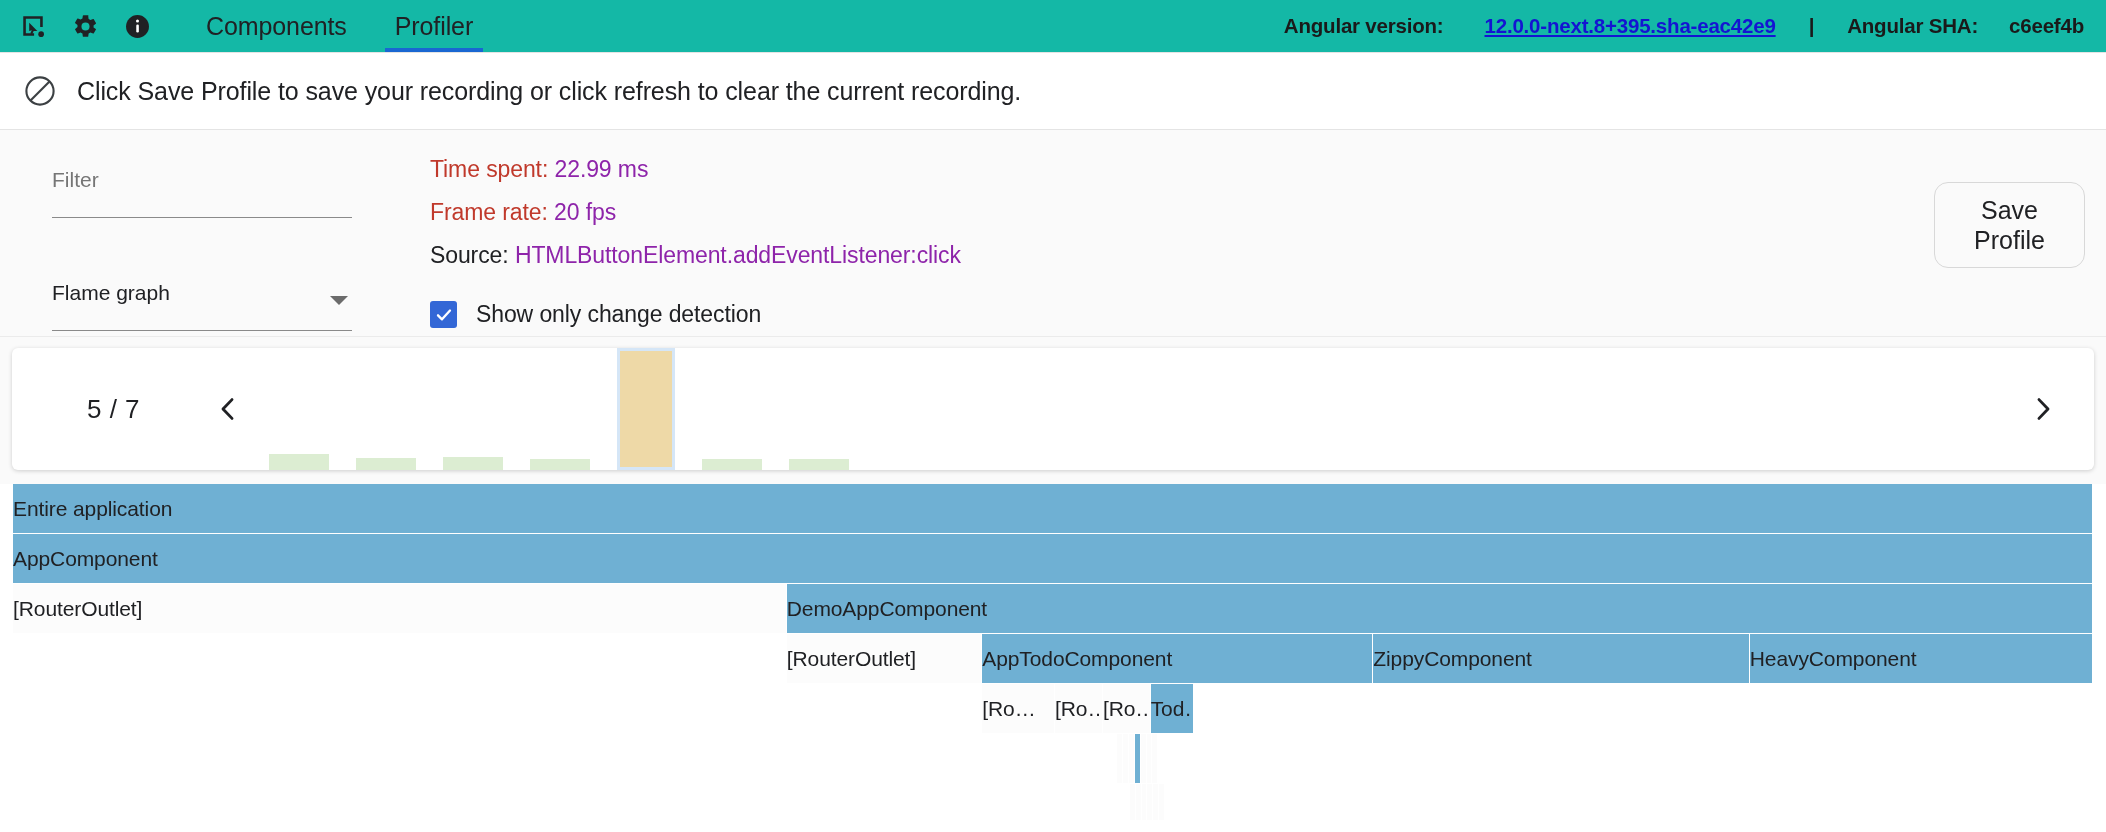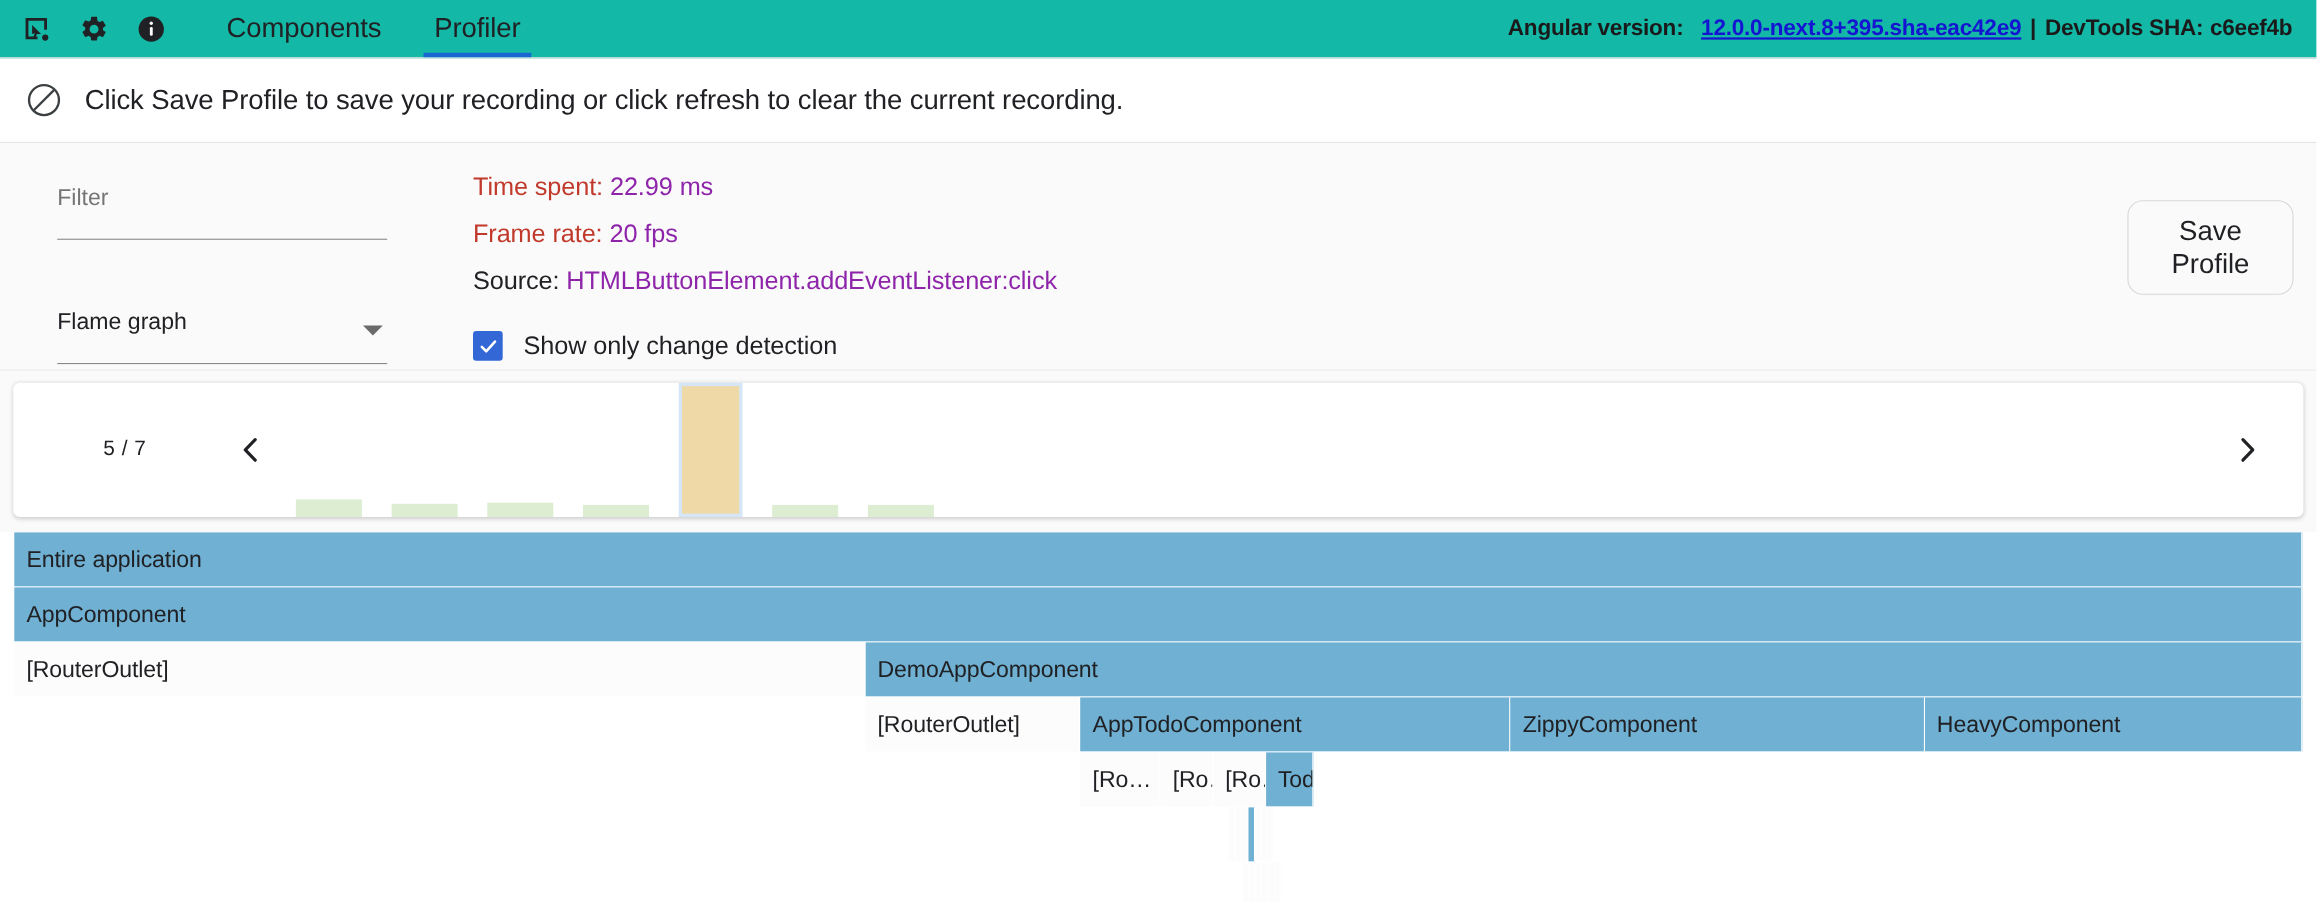--- a/index.html
+++ b/index.html
@@ -53,20 +53,21 @@
     background: #1967d2;
   }
   .nav-right {
     margin-left: auto;
     display: flex; align-items: center;
     font-size: 20.5px;
     font-weight: bold;
     color: #1a1a1a;
     white-space: nowrap;
     letter-spacing: -0.2px;
+    gap: 25px;
   }
   .nav-right .ver-link { color: #1414d2; margin-left: 16px; }
   .nav-right .sep { margin: 0 8px; color: #1a1a1a; font-weight: bold; }
 
   
   .banner {
     height: 77px;
     background: #ffffff;
     display: flex;
     align-items: center;
@@ -178,21 +179,21 @@
     background: #ffffff;
     border-radius: 6px;
     box-shadow: 0 1px 4px rgba(0,0,0,0.18);
     height: 122px;
     display: flex;
     align-items: center;
     position: relative;
     padding: 0 14px;
   }
   .frame-counter {
-    font-size: 19px;
+    font-size: 26px;
     color: #202124;
     width: 175px;
     text-align: center;
     flex: none;
     letter-spacing: 0.5px;
   }
   .chev-btn {
     width: 54px; height: 54px;
     display: flex; align-items: center; justify-content: center;
     background: none; border: none; cursor: pointer;
@@ -242,21 +243,20 @@
   .flame-row {
     display: flex;
     height: 49px;
     margin-bottom: 1px;
     position: relative;
   }
   .cell {
     height: 100%;
     display: flex;
     align-items: center;
-    padding-left: 11px;
     font-size: 21px;
     color: #202124;
     overflow: hidden;
     white-space: nowrap;
     border-right: 1px solid #ffffff;
     cursor: pointer;
     letter-spacing: -0.1px;
   }
   .cell.blue { background: #6fb0d3; }
   .cell.white { background: #fcfcfc; }
@@ -293,21 +293,21 @@
 
   <div class="nav-tabs">
     <div class="nav-tab">Components</div>
     <div class="nav-tab active">Profiler</div>
   </div>
 
   <div class="nav-right">
     <span>Angular version:</span>
     <a class="ver-link" href="#">12.0.0-next.8+395.sha-eac42e9</a>
     <span class="sep">|</span>
-    <span>DevTools SHA:</span>
+    <span>Angular SHA:</span>
     <span style="margin-left:6px">c6eef4b</span>
   </div>
 </div>
 
 <div class="banner">
   <span class="banner-icon">
     <svg width="34" height="34" viewBox="0 0 24 24">
       <circle cx="12" cy="12" r="9.6" fill="none" stroke="#3c4043" stroke-width="1.5"></circle>
       <line x1="5.3" y1="18.7" x2="18.7" y2="5.3" stroke="#3c4043" stroke-width="1.5"></line>
     </svg>

